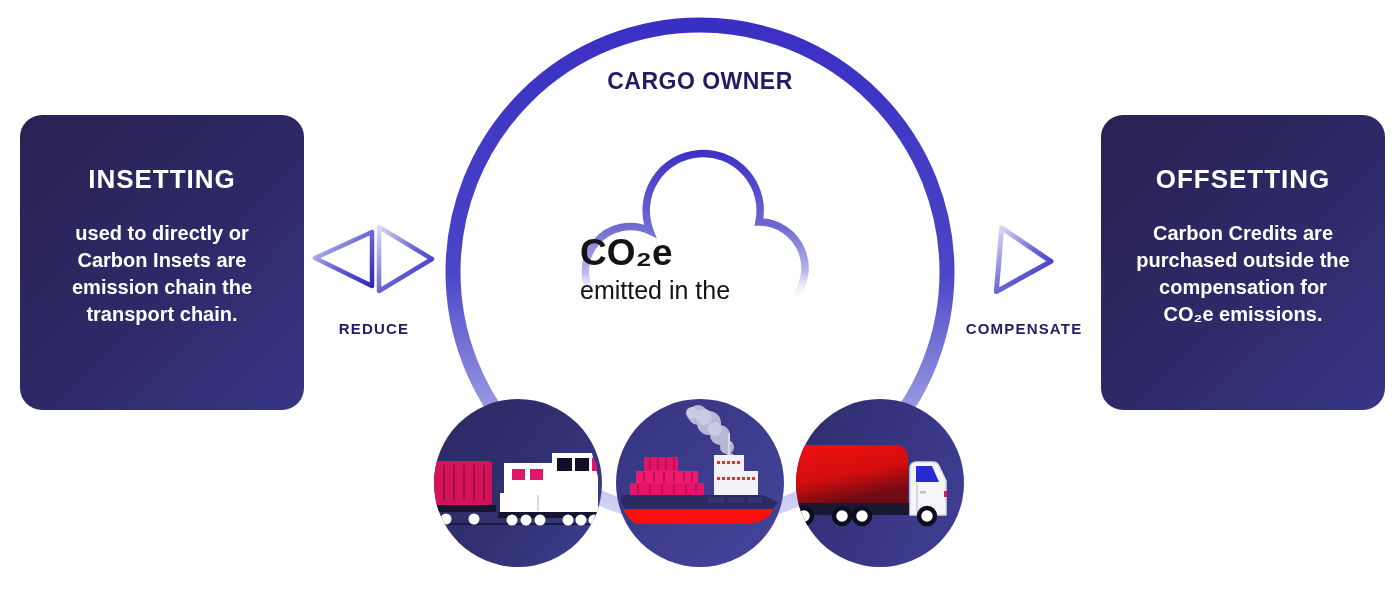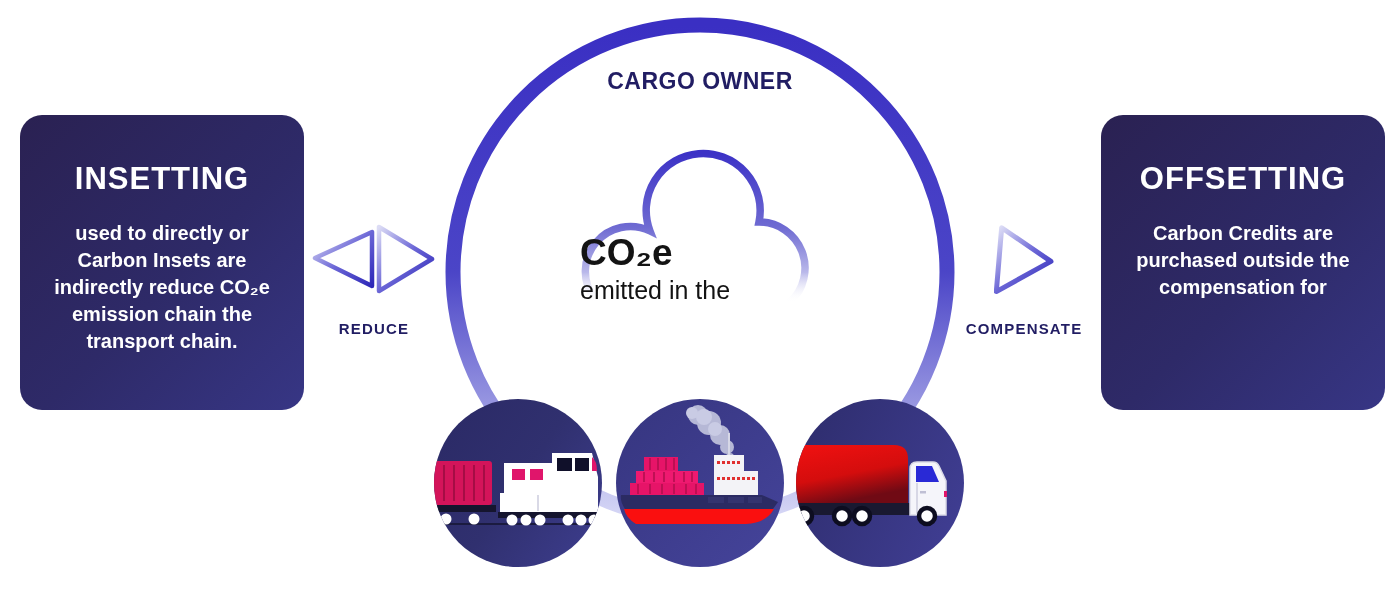--- a/index.html
+++ b/index.html
@@ -10,21 +10,21 @@
   }
   
   .side-box {
     position:absolute; top:115px; width:284px; height:295px;
     border-radius:22px; color:#ffffff; text-align:center;
     background:linear-gradient(135deg,#2a2152 0%,#2e2a68 55%,#373685 100%);
   }
   .side-box.left  { left:20px; }
   .side-box.right { left:1101px; }
   .side-title {
-    margin-top:47px; font-size:31px; font-weight:800; letter-spacing:1px;
+    margin-top:47px; font-size:26px; font-weight:800; letter-spacing:1px;
     line-height:34px;
   }
   .side-body { margin-top:24px; font-size:20px; font-weight:600; line-height:27px; }
   
   .ring-svg   { position:absolute; left:443px; top:15px; z-index:1; }
   .mode-circle{
     position:absolute; top:399px; width:168px; height:168px; border-radius:50%;
     overflow:hidden; z-index:2;
   }
   .mode-circle.train { left:434px; background:linear-gradient(125deg,#2b2a66 5%,#30306f 50%,#3e3e90 100%); }
@@ -68,32 +68,32 @@
       </linearGradient>
     </defs>
     <circle cx="257" cy="257" r="247" fill="none" stroke="url(#ringGrad)" stroke-width="15"></circle>
   </svg>
 
   <div class="side-box left">
     <div class="side-title">INSETTING</div>
     <div class="side-body">
       <div>used to directly or</div>
       <div>Carbon Insets are</div>
-      <div>indirectly reduce CO₂e</div>
       <div>emission chain the</div>
       <div>transport chain.</div>
     </div>
   </div>
 
   <div class="side-box right">
     <div class="side-title">OFFSETTING</div>
     <div class="side-body">
       <div>Carbon Credits are</div>
       <div>purchased outside the</div>
       <div>compensation for</div>
+      <div>CO₂e emissions.</div>
     </div>
   </div>
 
   <svg class="arrow-svg reduce" width="124" height="72" viewBox="0 0 124 72">
     <defs>
       <linearGradient id="triGrad1" x1="0" y1="0" x2="1" y2="1">
         <stop offset="0" stop-color="#dcdcf5"></stop>
         <stop offset="0.5" stop-color="#6b66d6"></stop>
         <stop offset="1" stop-color="#2d27b8"></stop>
       </linearGradient>

